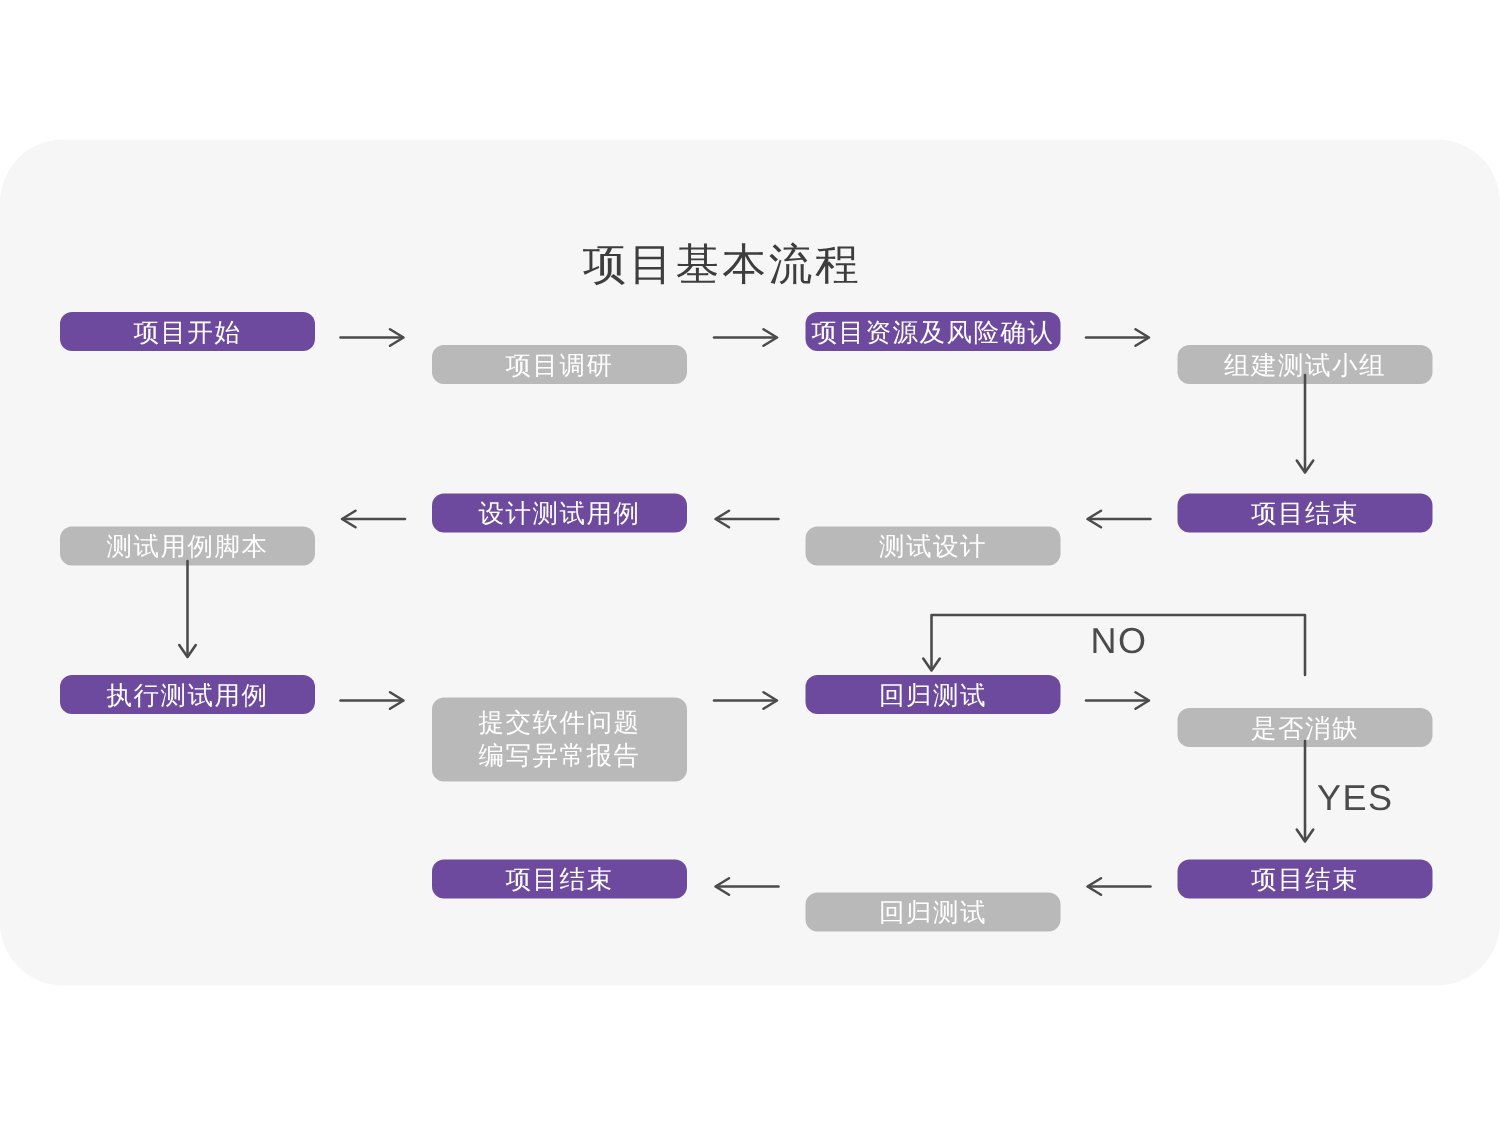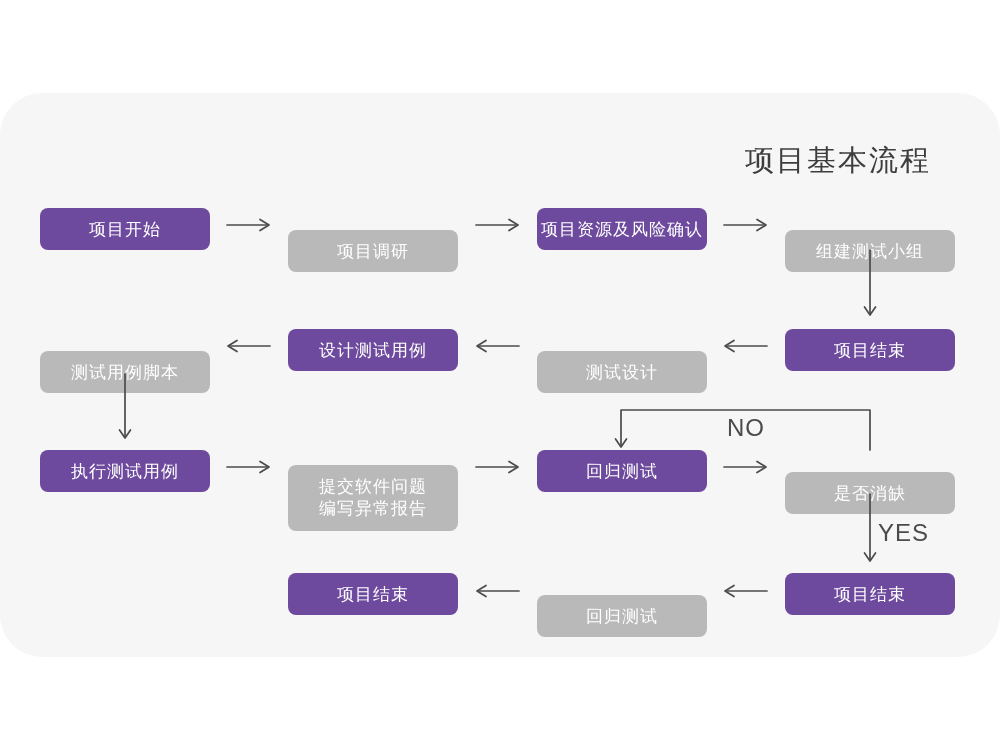--- a/index.html
+++ b/index.html
@@ -10,33 +10,33 @@
   body{
     width:1000px;height:750px;background:var(--page-bg);
     font-family:"Liberation Sans","DejaVu Sans",sans-serif;
     position:relative;overflow:hidden;
   }
   .card{
     position:absolute;left:0;top:93px;width:1000px;height:564px;
     background:var(--card-bg);border-radius:42px;
   }
   .title{
-    position:absolute;top:141px;left:0;width:931px;margin:0;
-    text-align:right;font-size:29px;font-weight:500;
+    position:absolute;top:141px;left:0;width:931px;margin:16px;
+    text-align:center;font-size:29px;font-weight:500;
     color:var(--title);letter-spacing:2px;
   }
   .node{
-    position:absolute;width:170px;height:42px;border-radius:8px;
+    position:absolute;width:170px;height:26px;border-radius:8px;
     display:flex;align-items:center;justify-content:center;
     color:var(--node-text);font-size:17px;letter-spacing:1px;line-height:1;
     box-sizing:border-box;text-align:center;
   }
   .node.purple{background:var(--purple);}
   .node.gray{background:var(--gray);margin-top:22px;}
-  .node.tall{height:66px;flex-direction:column;font-size:17px;line-height:22px;letter-spacing:1px;}
+  .node.tall{height:56px;flex-direction:column;font-size:17px;line-height:22px;letter-spacing:1px;}
   .edge-label{
     position:absolute;font-size:24px;color:var(--arrow);letter-spacing:1px;
   }
   svg.arrows{
     position:absolute;left:0;top:0;width:1000px;height:750px;
     color:var(--arrow);pointer-events:none;
   }
 </style>
 </head>
 <body>

